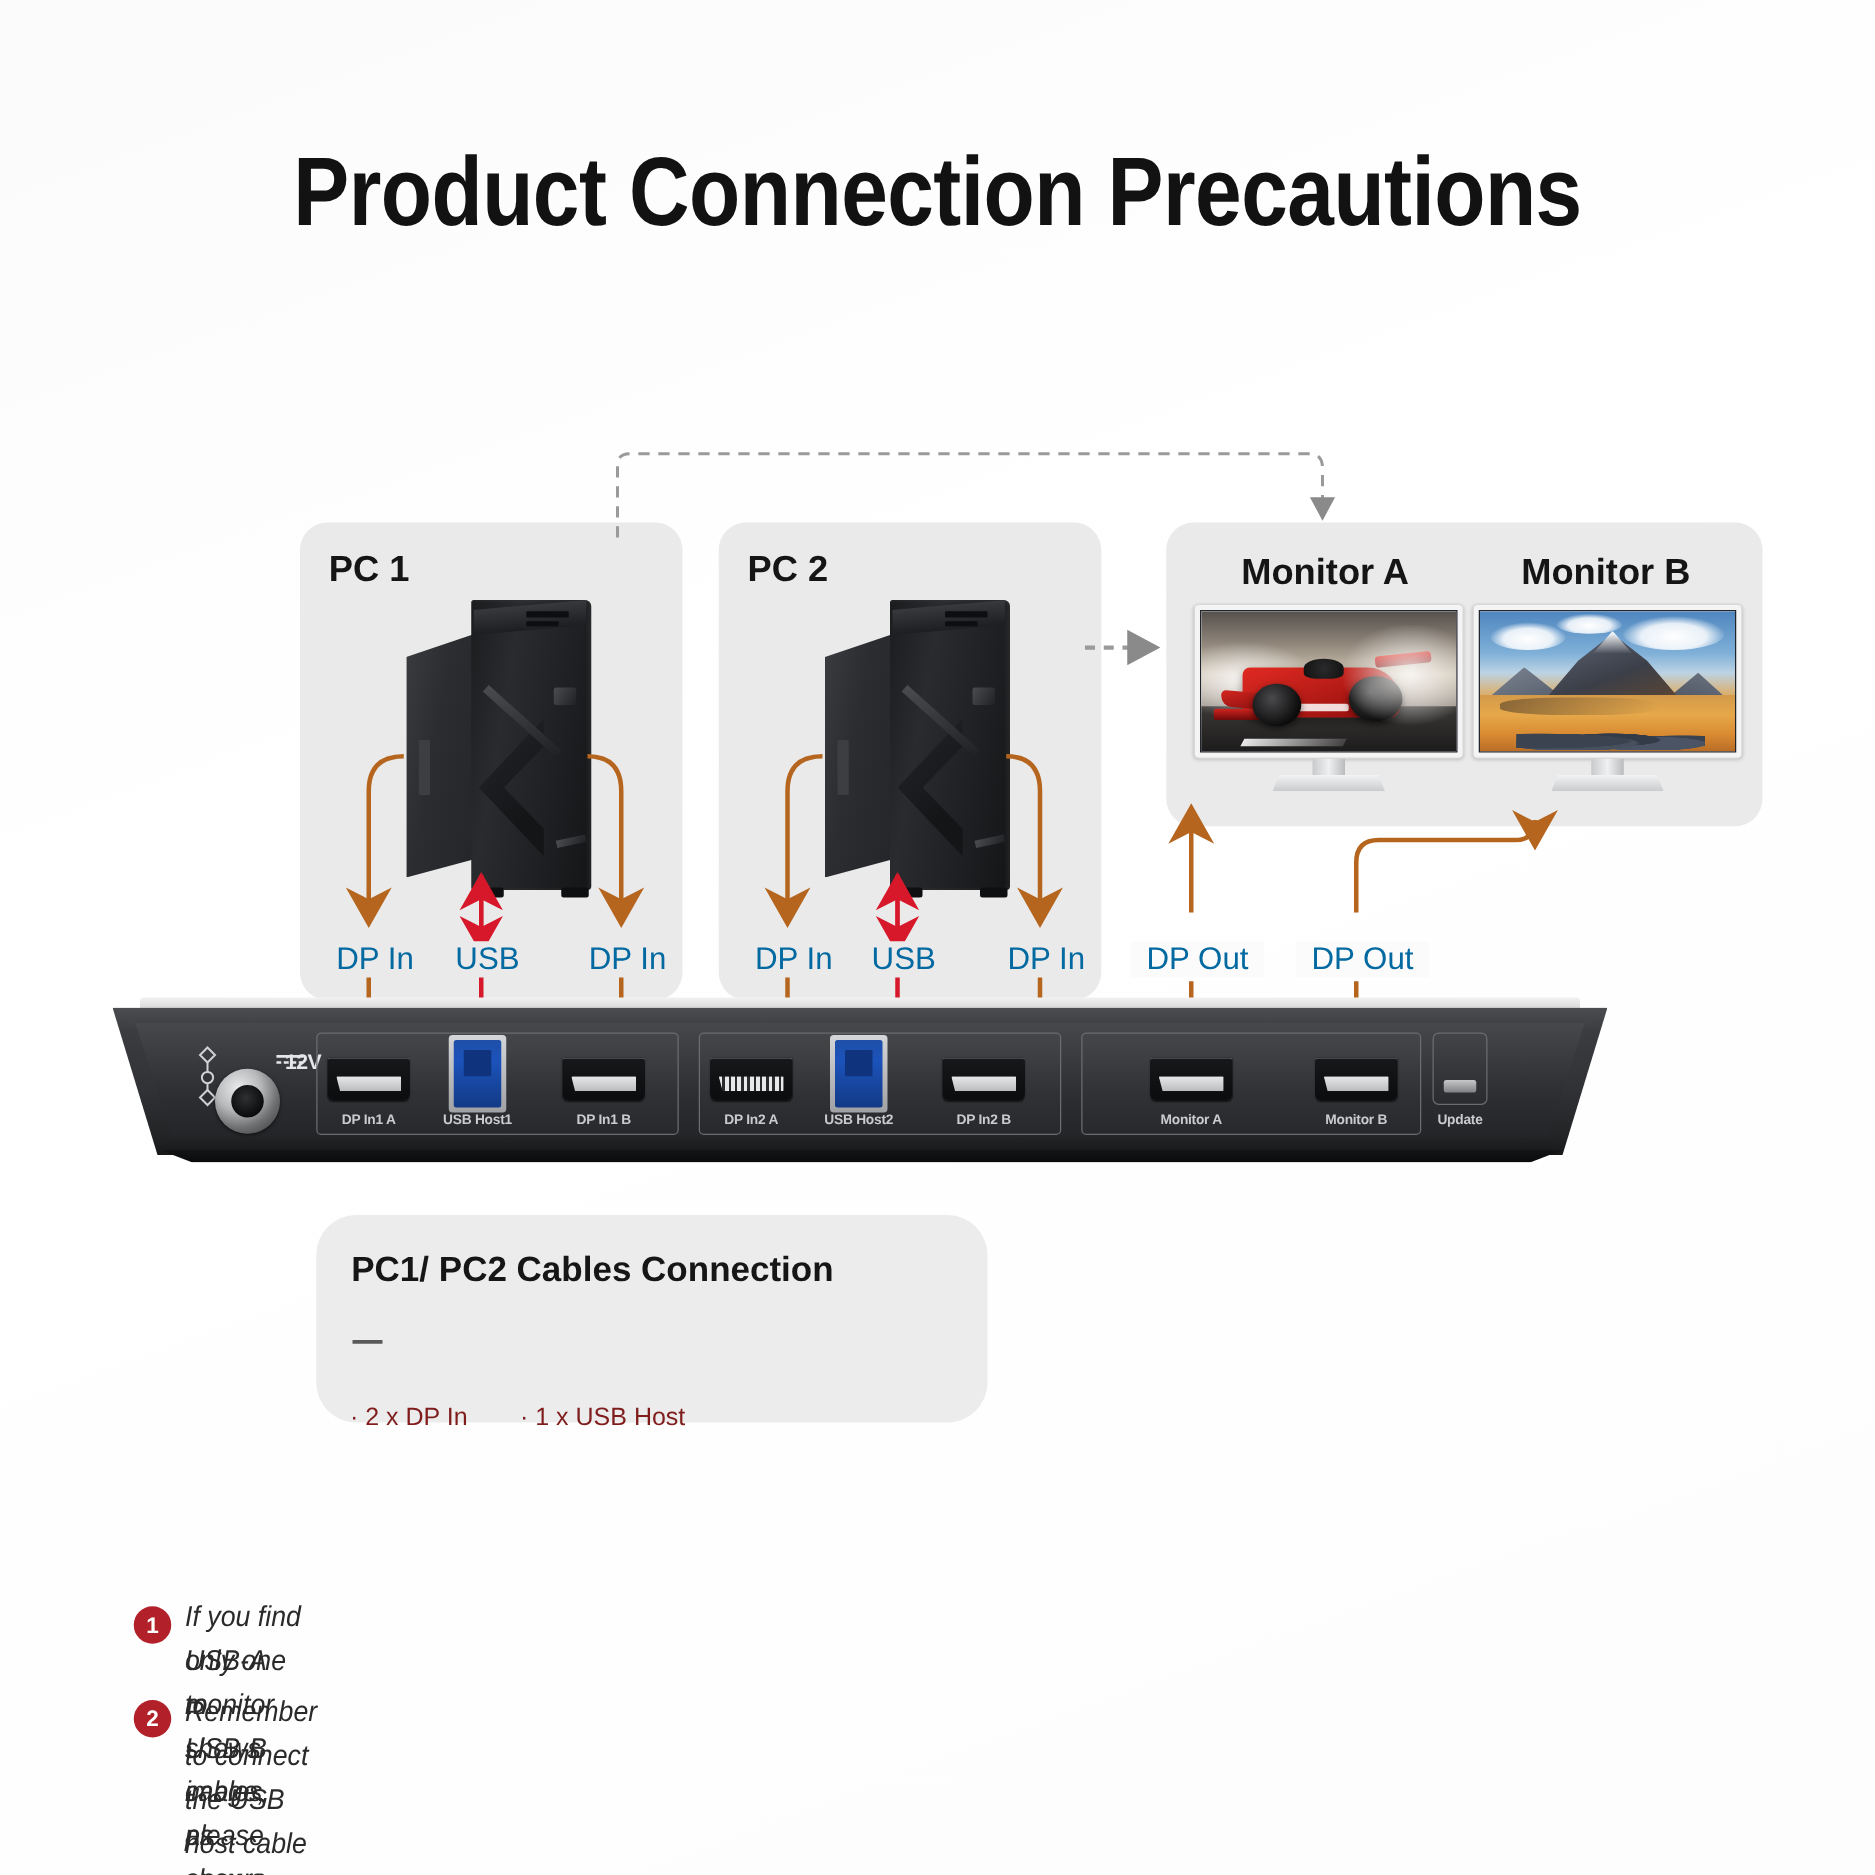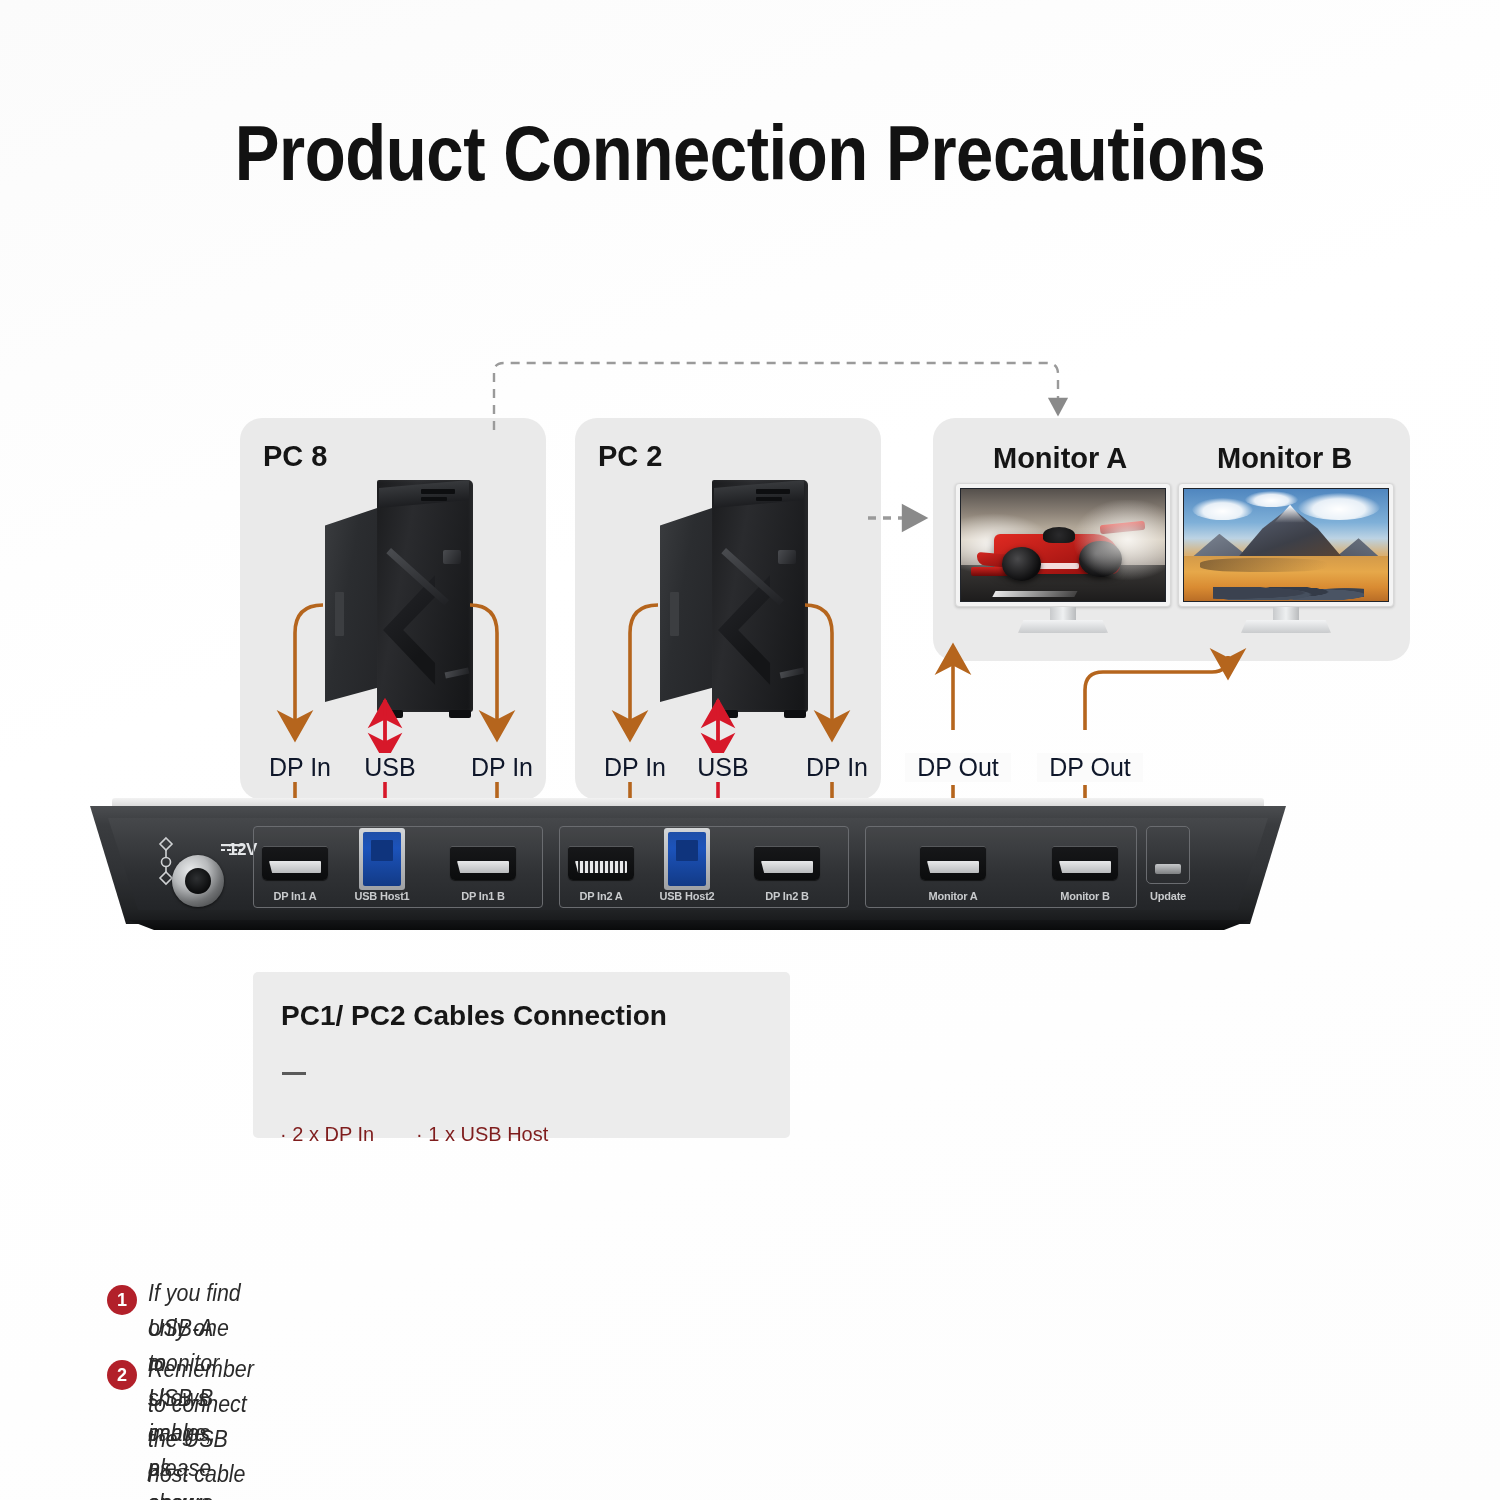--- a/index.html
+++ b/index.html
@@ -150,27 +150,27 @@
     background:radial-gradient(circle at 36% 30%,#e9ebec 0%,#b7b9bb 36%,#6e7072 64%,#303234 100%);
     box-shadow:0 1px 3px rgba(0,0,0,.6);}
   .dc-jack::after{content:"";position:absolute;left:13px;top:13px;width:26px;height:26px;border-radius:50%;
     background:radial-gradient(circle at 45% 40%,#2e3032,#0a0b0c 70%);}
   .v12{position:absolute;font-size:17px;font-weight:bold;color:#e4e6e8;letter-spacing:-0.5px;margin-left:44px;}
   .v12-dc{position:absolute;width:22px;height:11px;}
   .pol{position:absolute;width:26px;height:50px;}
 
   
   .cable-svg{position:absolute;left:0;top:0;width:1500px;height:1500px;pointer-events:none;}
-  .cab-label{position:absolute;font-size:25px;color:#0f172a;white-space:nowrap;
+  .cab-label{position:absolute;font-size:25px;color:#0369a1;white-space:nowrap;
     background:transparent;text-align:center;}
   .cab-label.on-gray{background:#eaeaea;padding:0 5px;}
   .cab-label.on-white{background:#fbfbfb;padding:0 5px;}
 
   
-  #infobox{position:absolute;background:#ececec;border-radius:5px;text-align:right;}
+  #infobox{position:absolute;background:#ececec;border-radius:32px;text-align:right;}
   .ib-t1{position:absolute;font-size:28px;font-weight:bold;color:#161616;white-space:nowrap;}
   .ib-t2{position:absolute;font-size:23px;font-weight:bold;color:#b42028;white-space:nowrap;}
   .ib-rule{position:absolute;width:24px;height:3px;background:#5a5a5a;}
   .ib-t3{position:absolute;font-size:20px;color:#7f1d1d;white-space:nowrap;margin-top:39px;}
 
   
   .fn{position:absolute;}
   .fn-num{position:absolute;width:30px;height:30px;border-radius:50%;
     background:#b2202a;color:#fff;font-size:18px;font-weight:bold;
     display:flex;align-items:center;justify-content:center;}
@@ -178,21 +178,21 @@
     font-style:italic;transform:scaleX(0.93);transform-origin:left center;}
 </style>
 </head>
 <body>
 
 <div id="stage">
 
   <div class="title">Product Connection Precautions</div>
 
   <div class="panel" style="left:240px;top:418px;width:306px;height:382px;"></div>
-  <div class="panel-label" style="left:263px;top:440px;">PC 8</div>
+  <div class="panel-label" style="left:263px;top:440px;">PC 1</div>
 
   <div class="panel" style="left:575px;top:418px;width:306px;height:382px;"></div>
   <div class="panel-label" style="left:598px;top:440px;">PC 2</div>
 
   <div class="panel" style="left:933px;top:418px;width:477px;height:243px;"></div>
   <div class="panel-label" style="left:993px;top:442px;">Monitor A</div>
   <div class="panel-label" style="left:1217px;top:442px;">Monitor B</div>
 
   <div class="tower" style="left:325px;top:480px;width:150px;height:232px;">
     <div class="side"></div>

